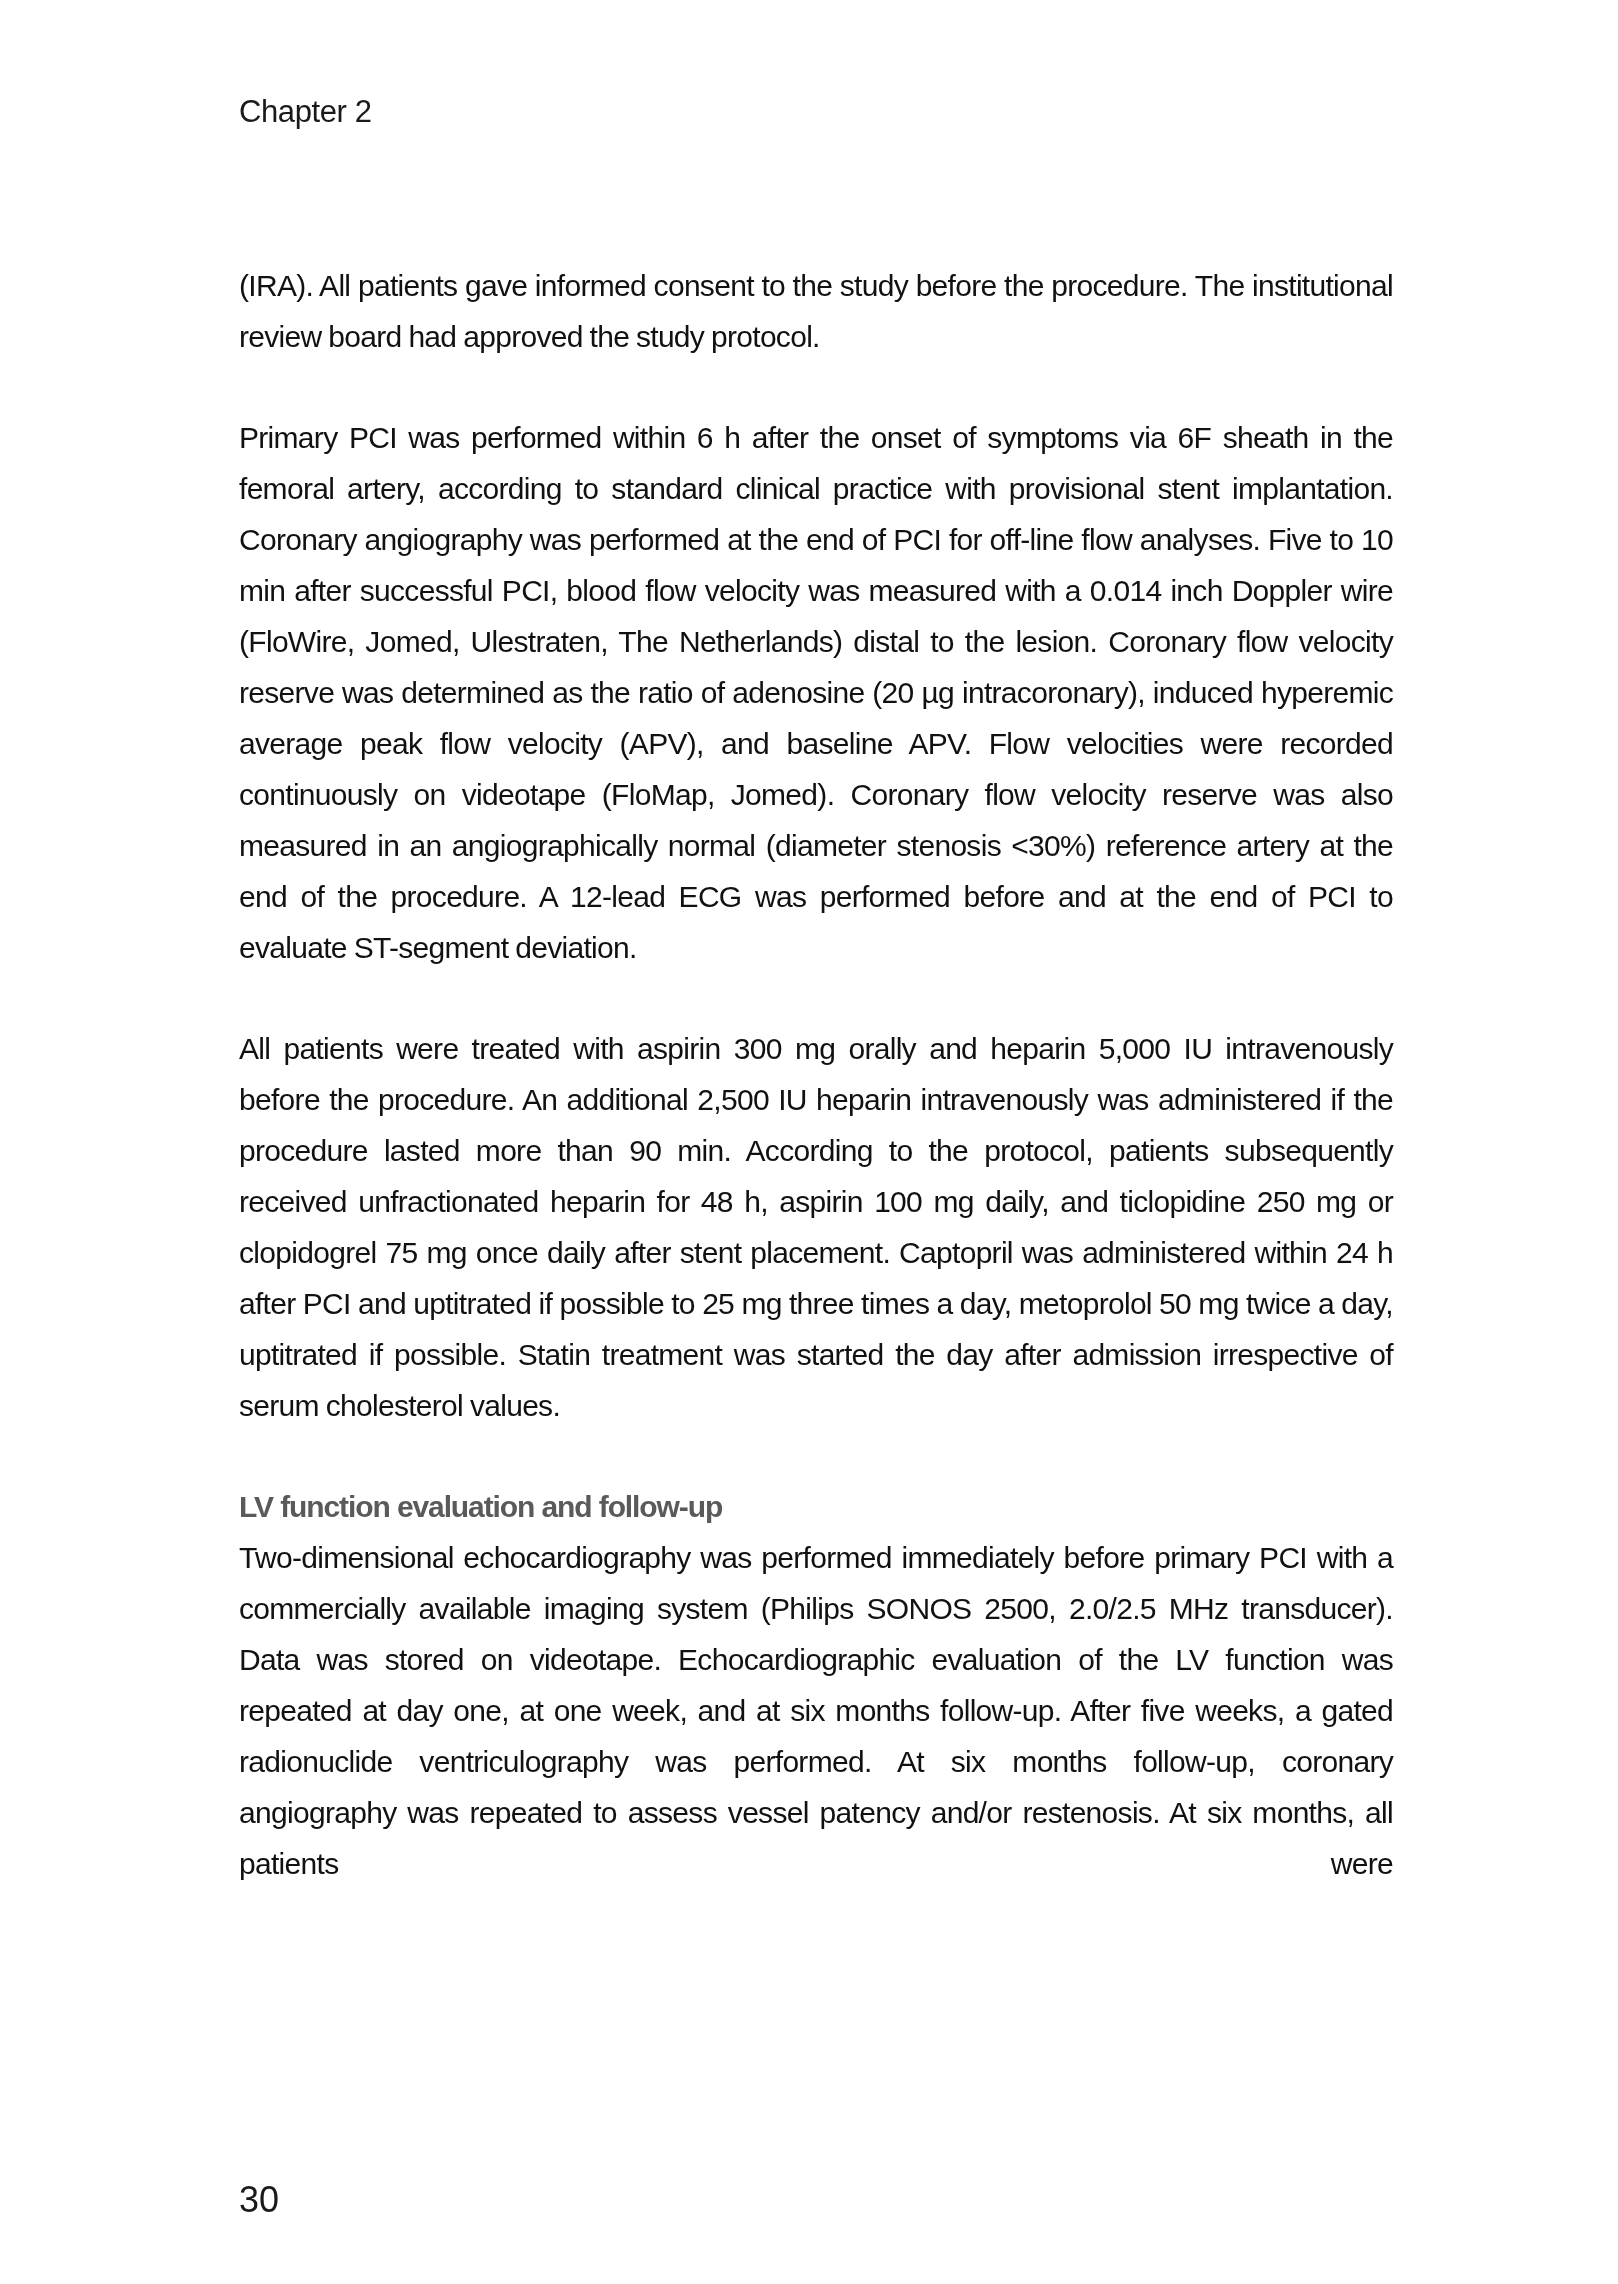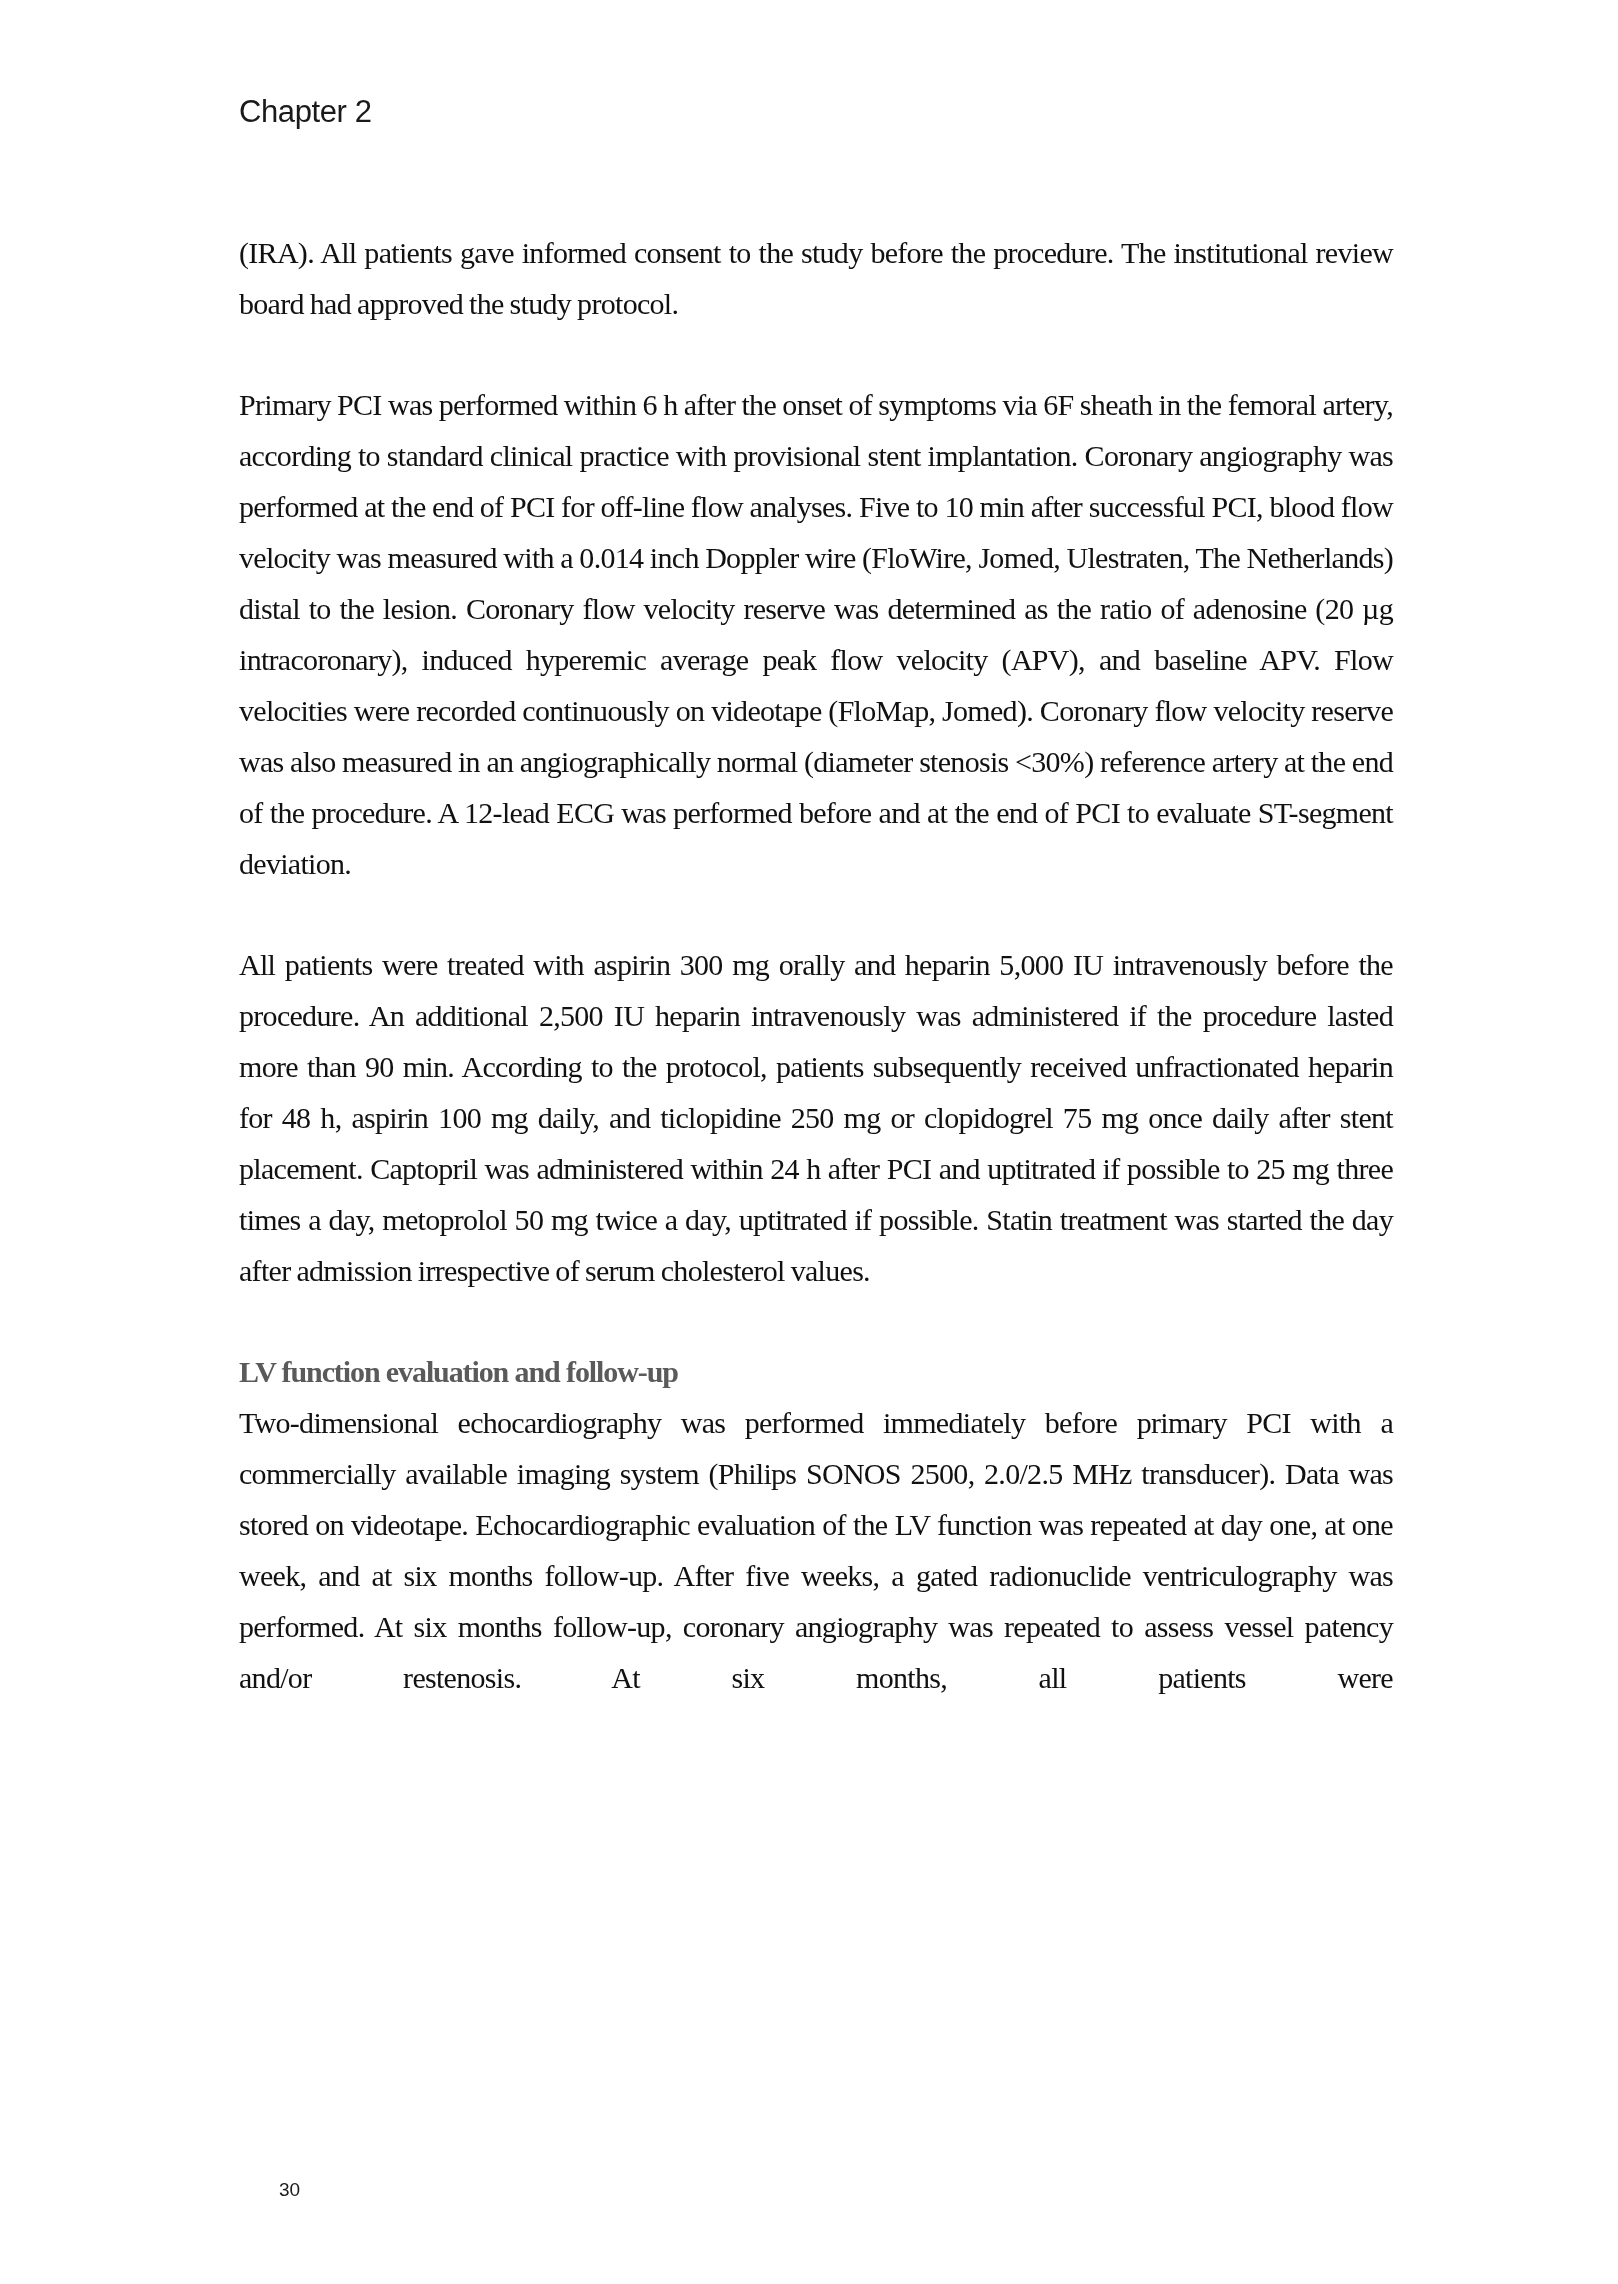--- a/index.html
+++ b/index.html
@@ -1,26 +1,26 @@
 <!DOCTYPE html>
 <html style="font-size:12px"><head>
 <meta charset="utf-8">
 <style>
   html, body { margin: 0; padding: 0; background: #ffffff; }
   body { width: 1619px; height: 2284px; position: relative; overflow: hidden;
          font-family: "Liberation Sans", "DejaVu Sans", sans-serif; color: #111111; }
   .running-head { position: absolute; left: 239px; top: 94px; font-size: 31px; color: #1a1a1a;
                   letter-spacing: -0.4px; }
-  .content { position: absolute; left: 239px; top: 227px; width: 1154px; font-family: Liberation Serif, serif; }
+  .content { position: absolute; left: 239px; top: 260px; width: 1154px; }
   .para { font-size: 30px; line-height: 51px; text-align: justify; margin: 0;
           letter-spacing: -0.7px; word-spacing: -0.8px; }
   .section { margin-top: 50px; }
   .heading { font-size: 30px; line-height: 51px; font-weight: bold; color: #5a5a5a;
              margin: 0; letter-spacing: -1.1px; }
-  .folio { position: absolute; left: 239px; top: 2179px; font-size: 19px; color: #1a1a1a; margin-left: 40px; }
+  .folio { position: absolute; left: 239px; top: 2179px; font-size: 36px; color: #1a1a1a; }
 </style>
 </head>
 <body>
 
 <div class="running-head">Chapter 2</div>
 
 <div class="content">
   <p class="para">(IRA). All patients gave informed consent to the study before the procedure. The institutional review board had approved the study protocol.</p>
 
   <div class="section">

